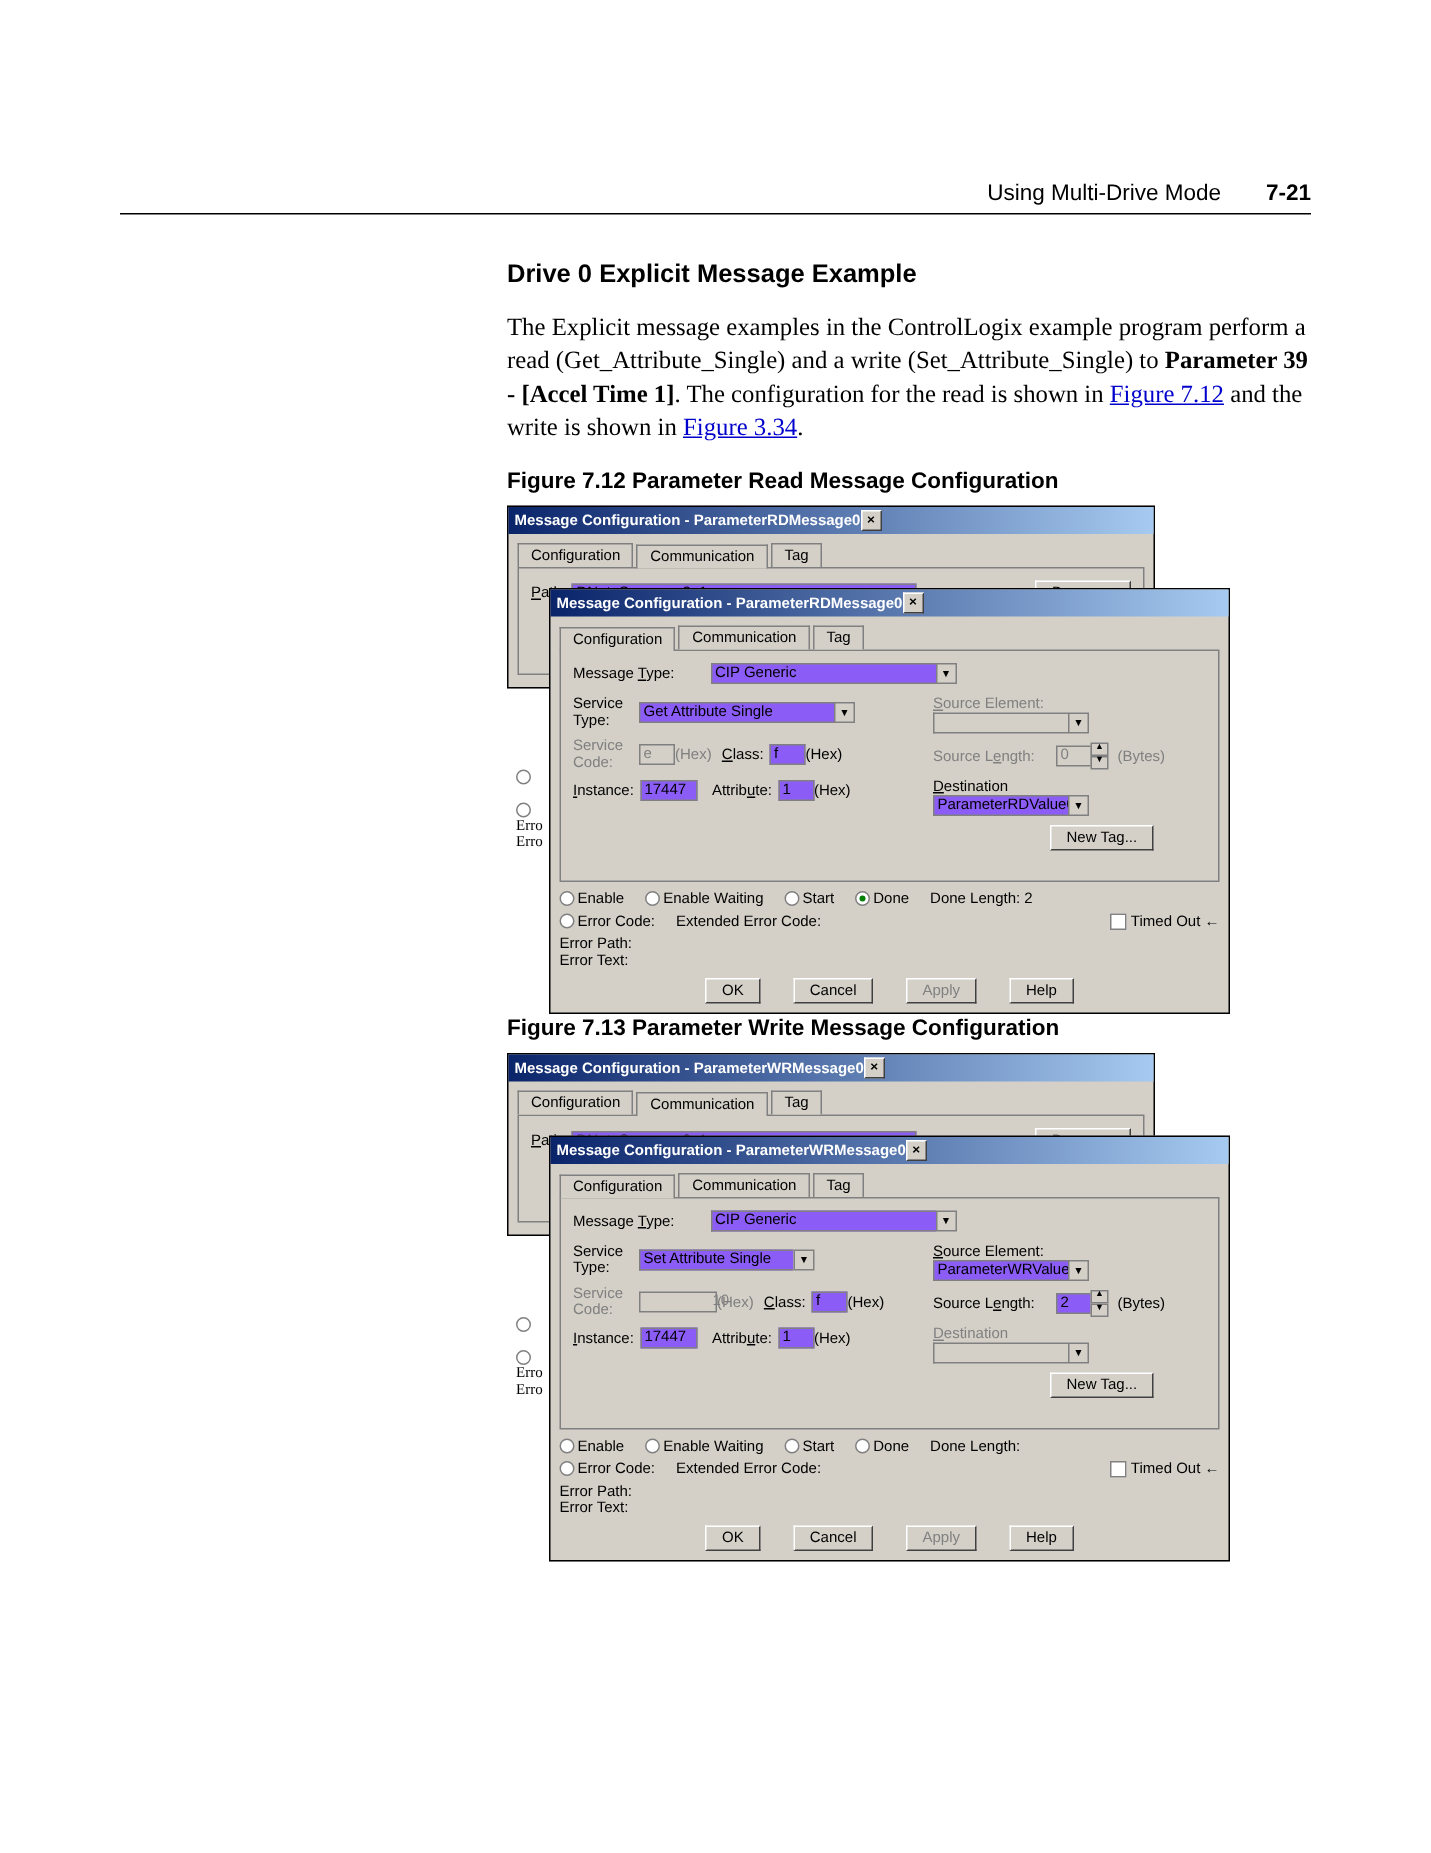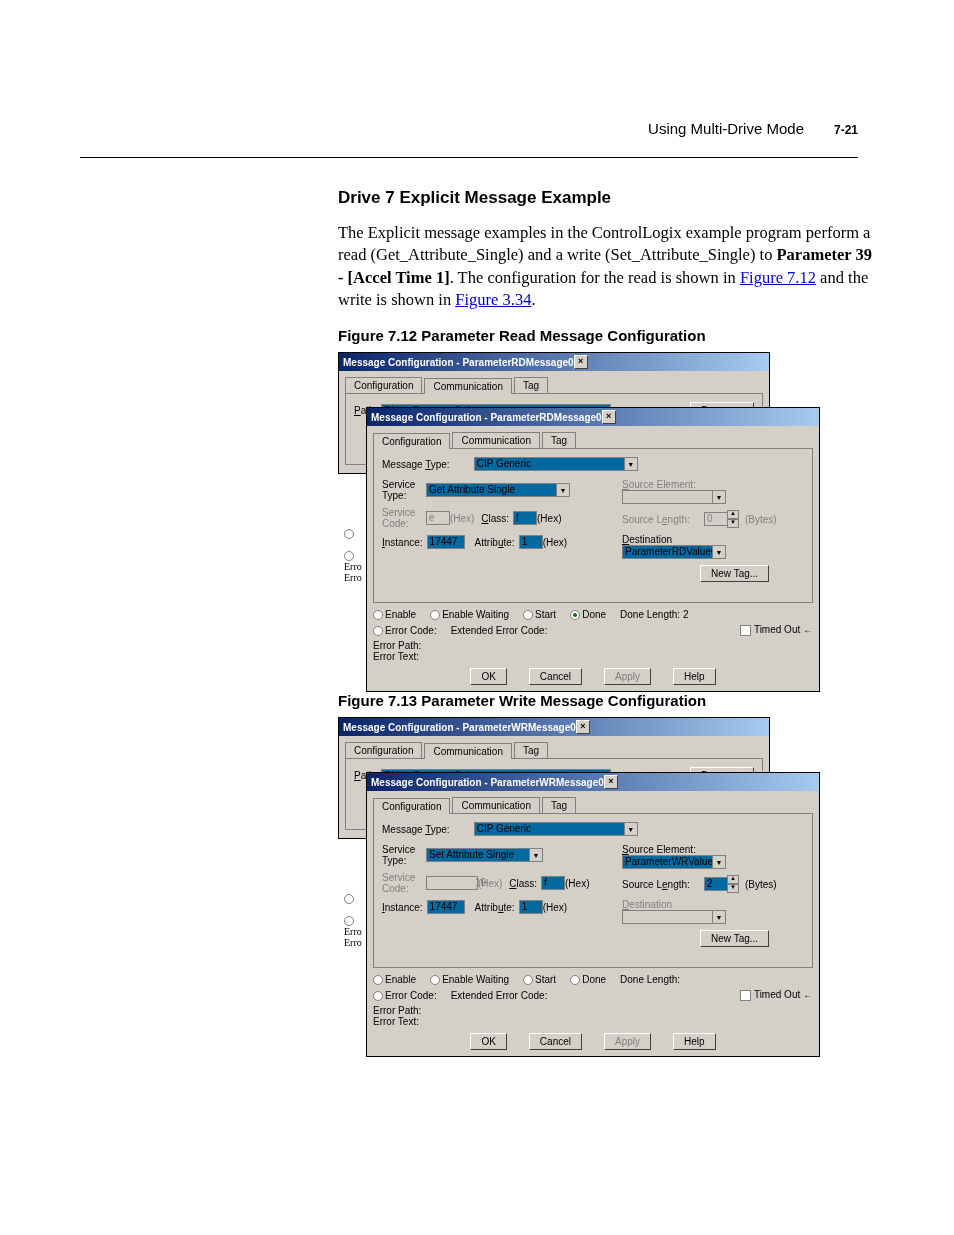--- a/index.html
+++ b/index.html
@@ -8,30 +8,30 @@
     font-family: "Times New Roman", Times, serif;
     color: #000;
     width: 954px;
   }
   .page {
     padding: 120px 80px 60px 80px;
     box-sizing: border-box;
   }
   .hdr-line {
     border-bottom: 1px solid #000;
-    margin: 0 16px 30px 0;
+    margin: 0 0 30px 0;
     display: flex;
     justify-content: flex-end;
     align-items: baseline;
-    padding-bottom: 20px;
+    padding-bottom: 5px;
     font-family: Arial, Helvetica, sans-serif;
     font-size: 15px;
   }
   .hdr-title { margin-right: 30px; }
-  .hdr-page { font-weight: bold; font-size: 12px; }
+  .hdr-page { font-weight: bold; font-size: 15px; }
   .content { margin-left: 258px; }
   .h3 {
     font-family: Arial, Helvetica, sans-serif;
     font-weight: bold;
     font-size: 17px;
     margin: 0 0 14px 0;
   }
   .body-text {
     font-size: 16.5px;
     line-height: 1.35;
@@ -94,21 +94,21 @@
   }
   .tab-body {
     margin: 0 6px 6px 6px;
     border: 1px solid #808080;
     padding: 8px;
   }
   .row { display: flex; align-items: center; margin-bottom: 6px; flex-wrap: wrap; }
   .lbl { margin-right: 4px; }
   .lbl .u { text-decoration: underline; }
   .input {
-    background: #0369a1;
+    background: #8b5cf6;
     border: 1px solid #808080;
     height: 14px;
     padding: 0 2px;
     font-size: 10px;
     box-sizing: border-box;
   }
   .combo {
     display: inline-flex; align-items: stretch;
   }
   .combo .input { border-right: none; }
@@ -163,21 +163,21 @@
 
 <div class="page">
 
   <div class="hdr-line">
     <span class="hdr-title">Using Multi-Drive Mode</span>
     <span class="hdr-page">7-21</span>
   </div>
 
   <div class="content">
 
-    <div class="h3">Drive 7 Explicit Message Example</div>
+    <div class="h3">Drive 0 Explicit Message Example</div>
 
     <p class="body-text">
       <span>The Explicit message examples in the ControlLogix example program perform a read (Get_Attribute_Single) and a write (Set_Attribute_Single) to </span><b>Parameter 39 - [Accel Time 1]</b><span>. The configuration for the read is shown in </span><a class="link">Figure 7.12</a><span> and the write is shown in </span><a class="link">Figure 3.34</a><span>.</span>
     </p>
 
     <div class="fig-caption">Figure 7.12   Parameter Read Message Configuration</div>
 
     <div class="dlg-wrap">
 
       <div class="dlg" style="left:0; top:0; width:430px; height:120px;">

